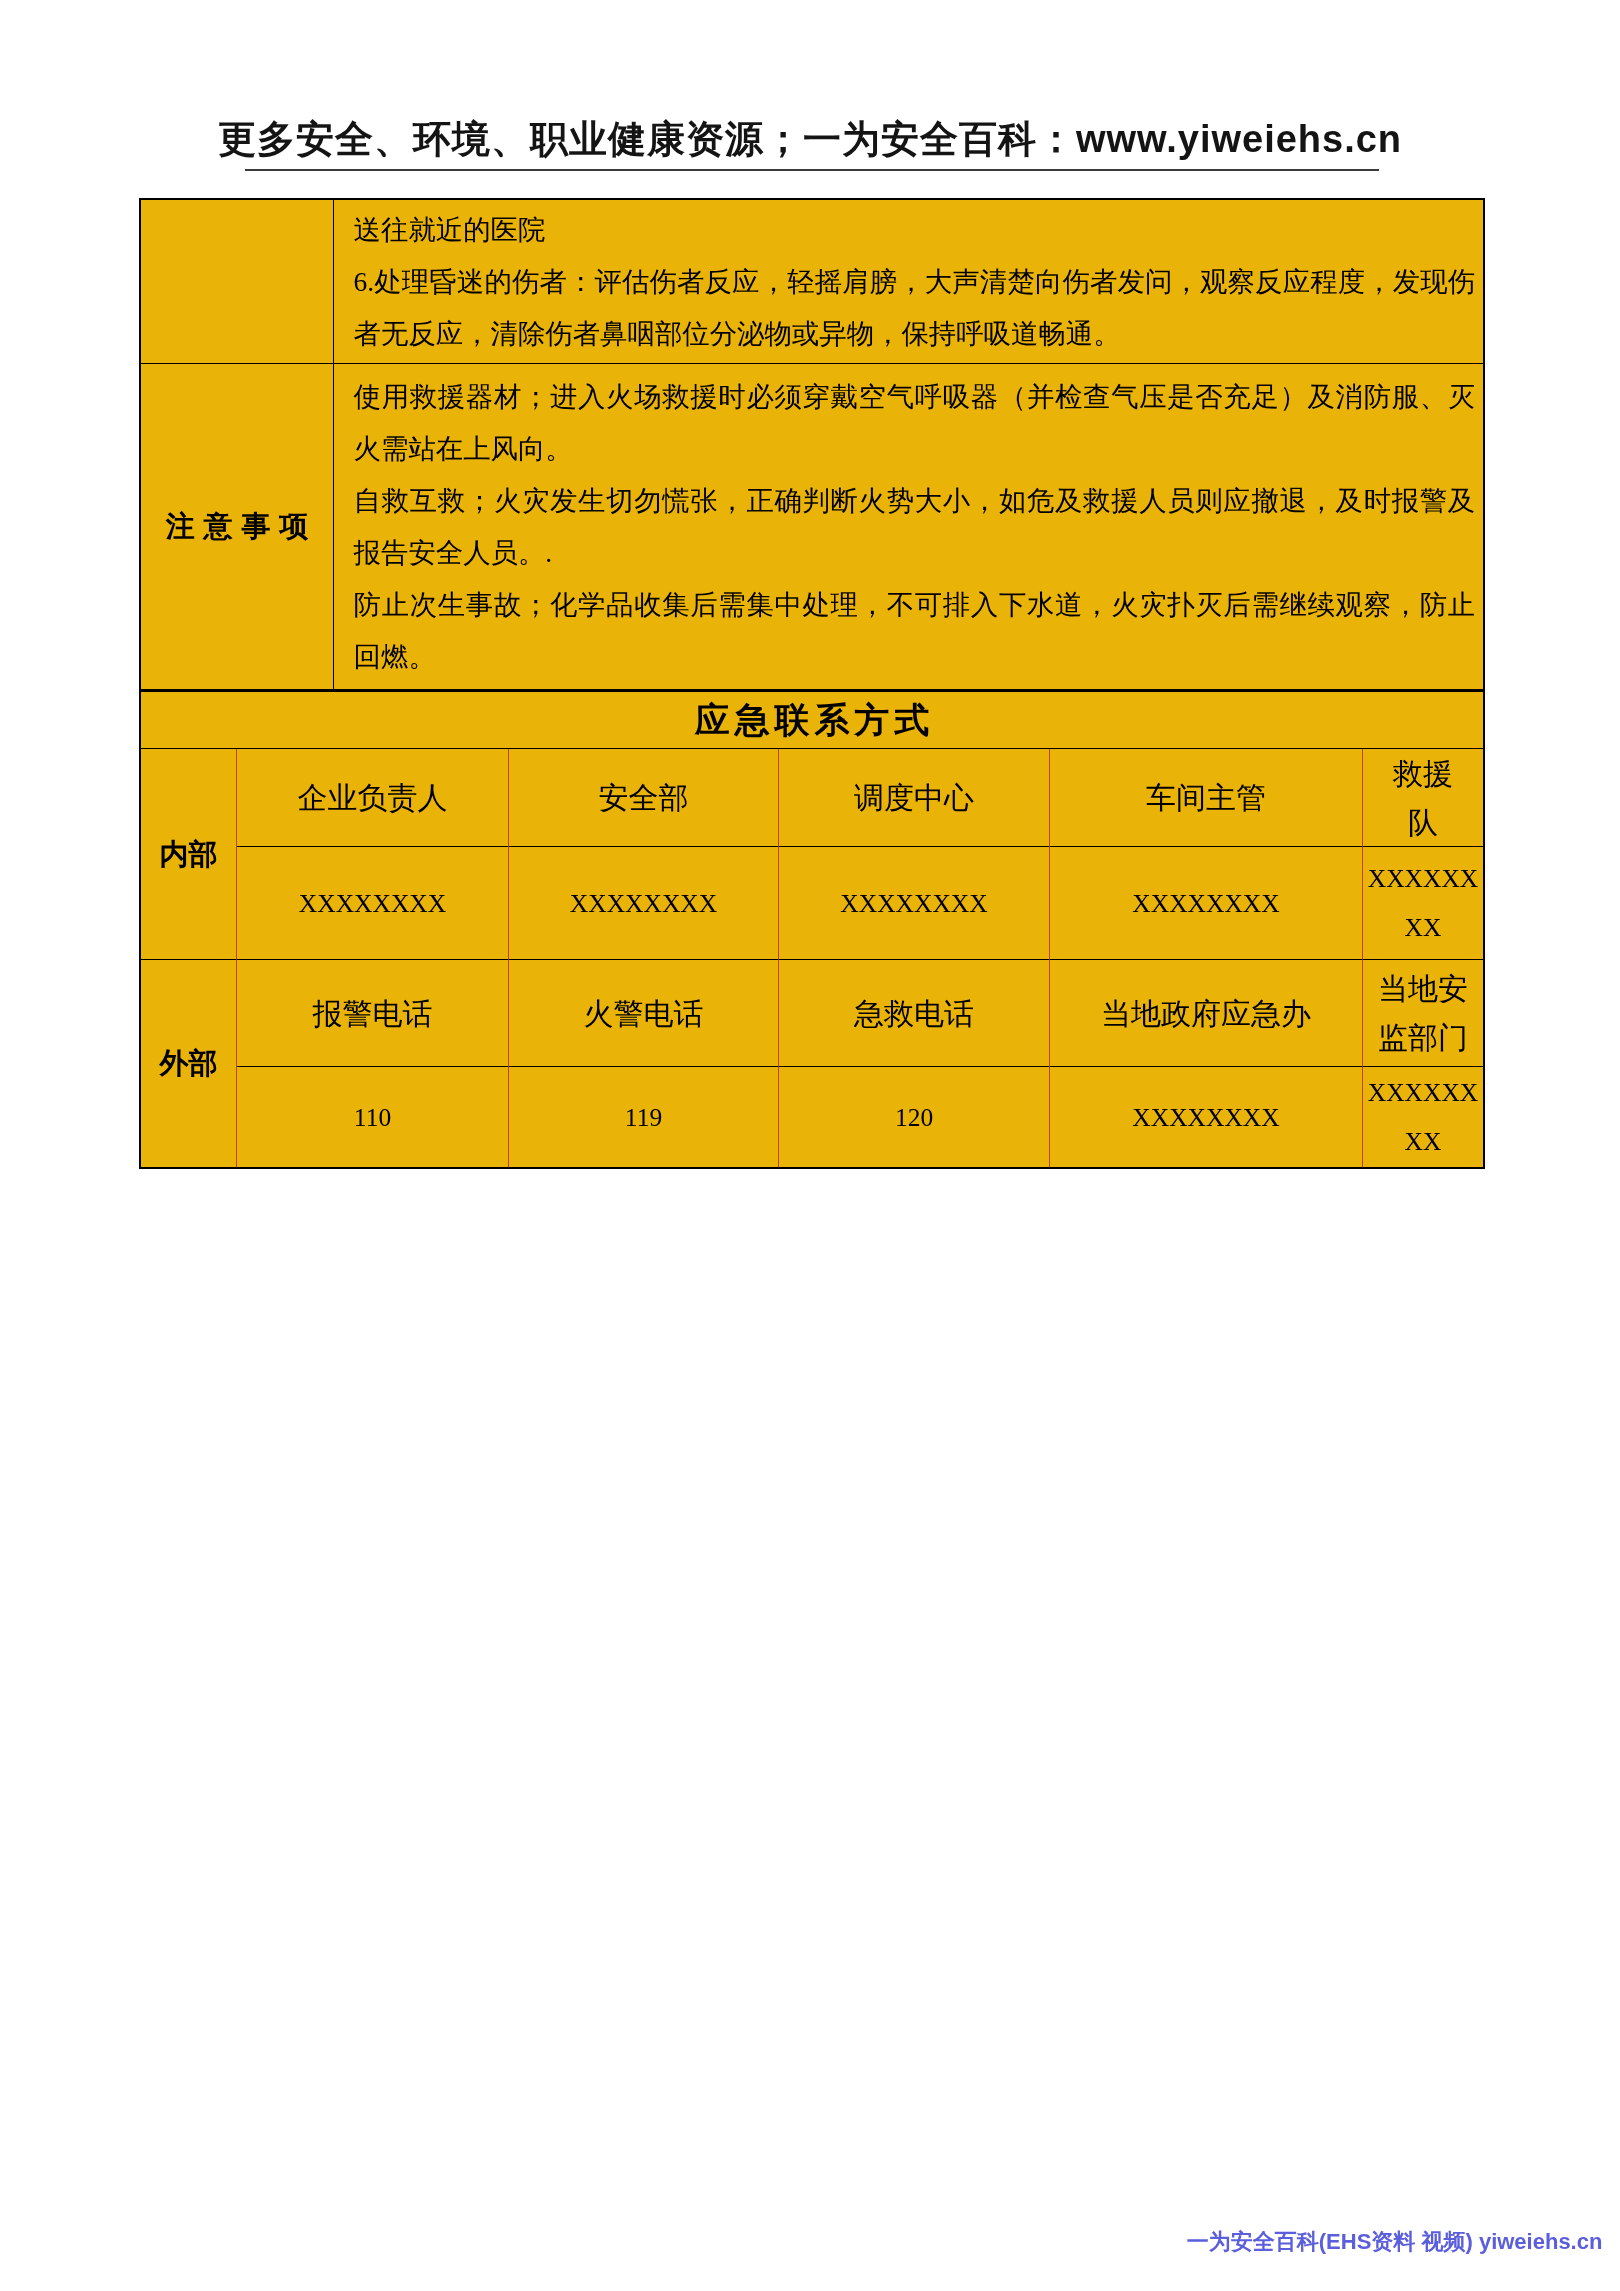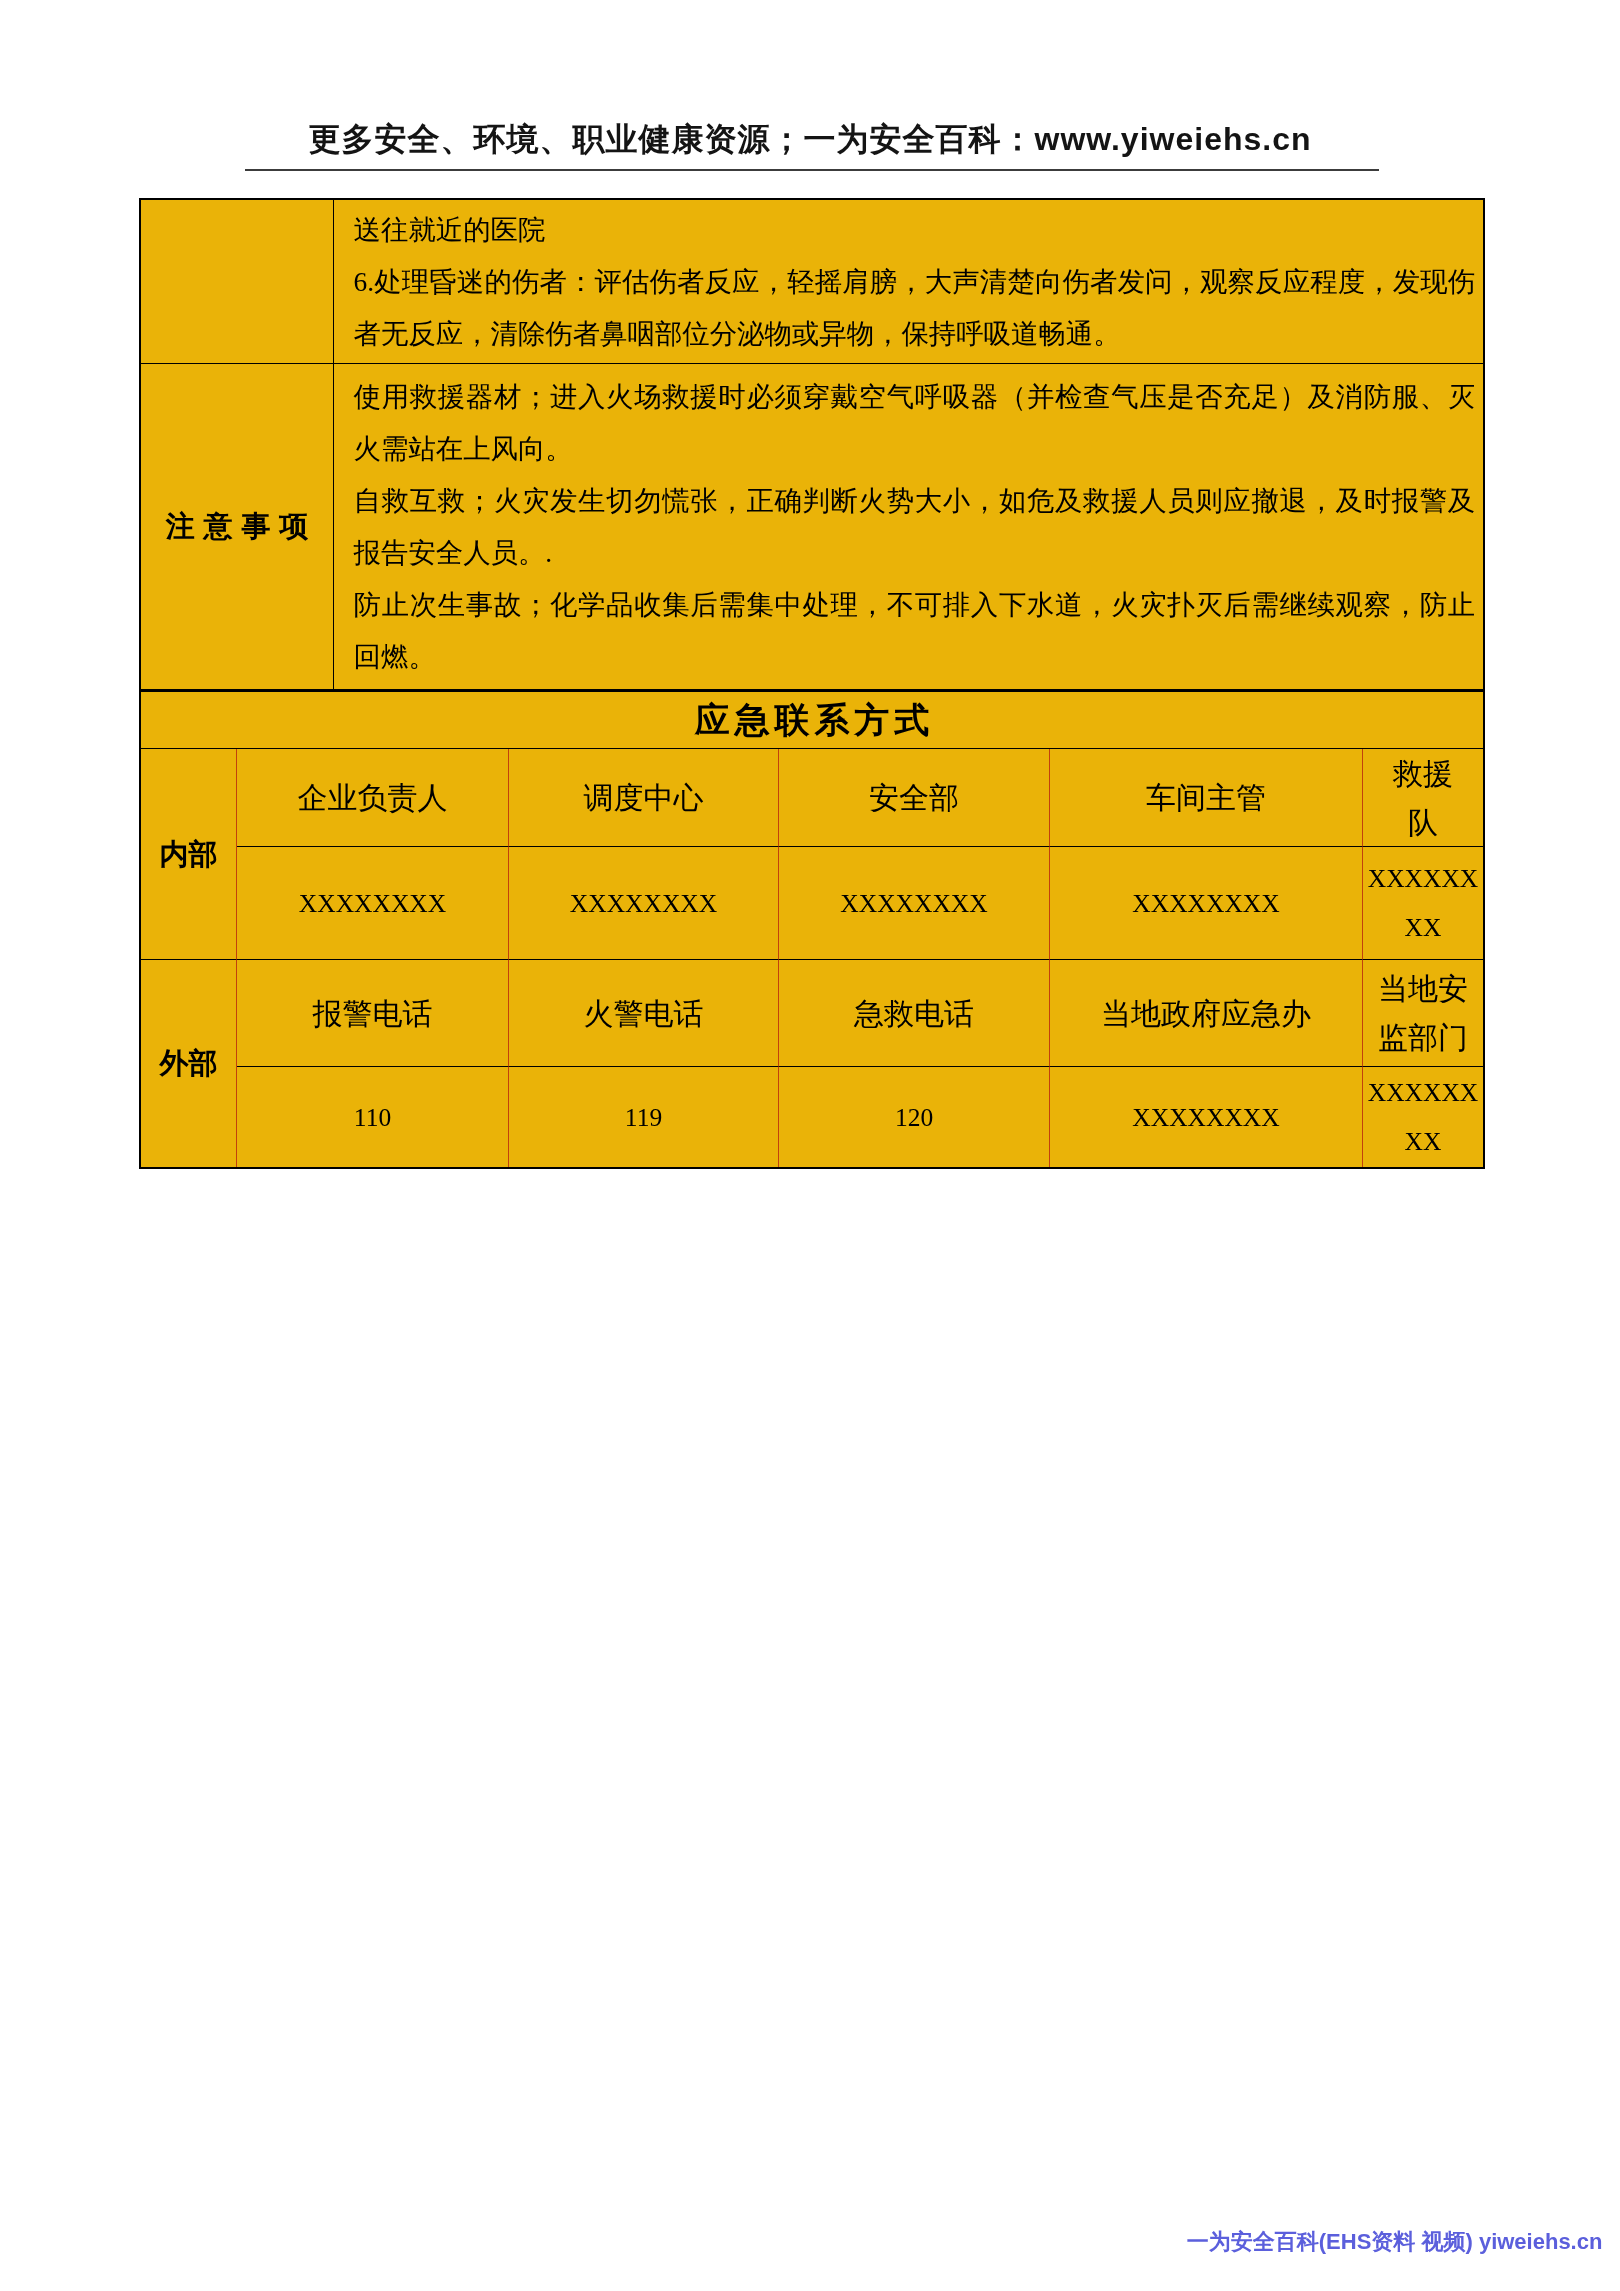--- a/index.html
+++ b/index.html
@@ -11,21 +11,21 @@
     color: #000;
     overflow: hidden;
   }
 
   
   .site-header {
     position: absolute; top: 120px; left: 0; width: 100%;
     text-align: center;
     font-family: "Liberation Sans", sans-serif;
     font-weight: bold;
-    font-size: 32px; line-height: 39px;
+    font-size: 38px; line-height: 39px;
     color: #141414;
     letter-spacing: 1px;
   }
   .header-rule {
     position: absolute; top: 169px; left: 245px; width: 1134px; height: 0;
     border-top: 2px solid #3c3c3c;
   }
 
   
   .doc-table {
@@ -111,22 +111,22 @@
 防止次生事故；化学品收集后需集中处理，不可排入下水道，火灾扑灭后需继续观察，防止回燃。</div>
   </div>
 
   <div class="banner-row">应急联系方式</div>
 
   <div class="contact-grid">
 
     <div class="c-cell c-group internal">内部</div>
 
     <div class="c-cell">企业负责人</div>
+    <div class="c-cell">安全部</div>
     <div class="c-cell">调度中心</div>
-    <div class="c-cell">安全部</div>
     <div class="c-cell">车间主管</div>
     <div class="c-cell last-col">救援
 队</div>
 
     <div class="c-cell c-value">XXXXXXXX</div>
     <div class="c-cell c-value">XXXXXXXX</div>
     <div class="c-cell c-value">XXXXXXXX</div>
     <div class="c-cell c-value">XXXXXXXX</div>
     <div class="c-cell c-value last-col">XXXXXX
 XX</div>

